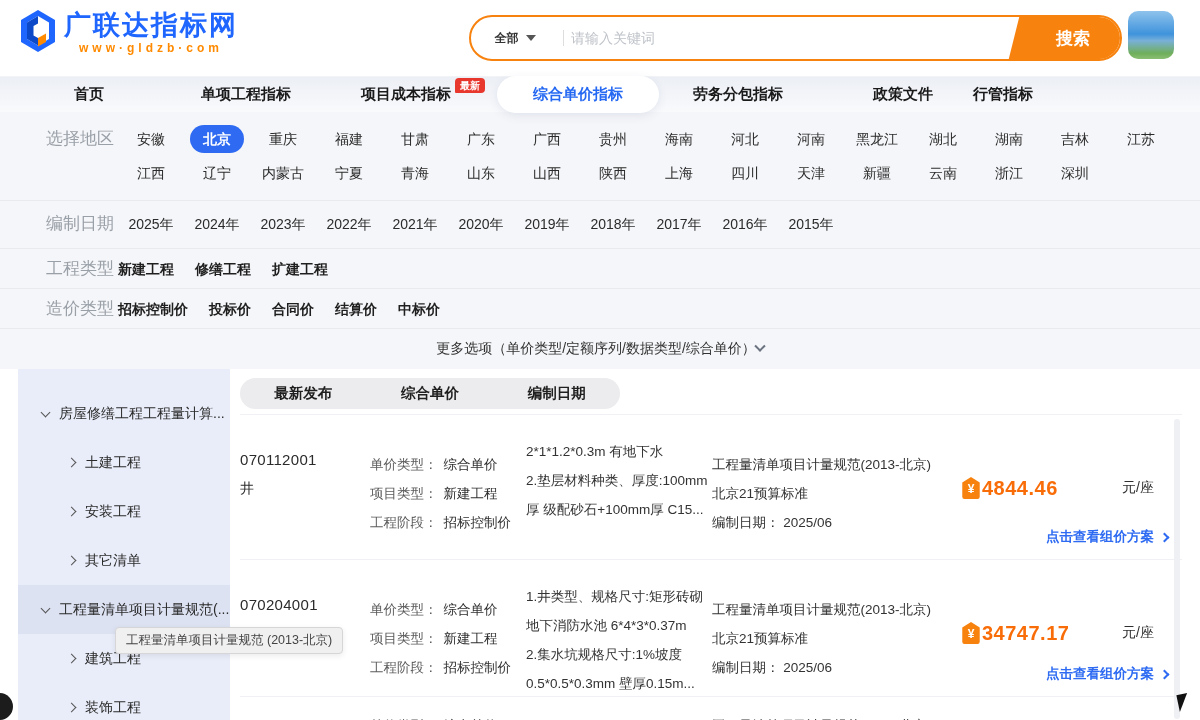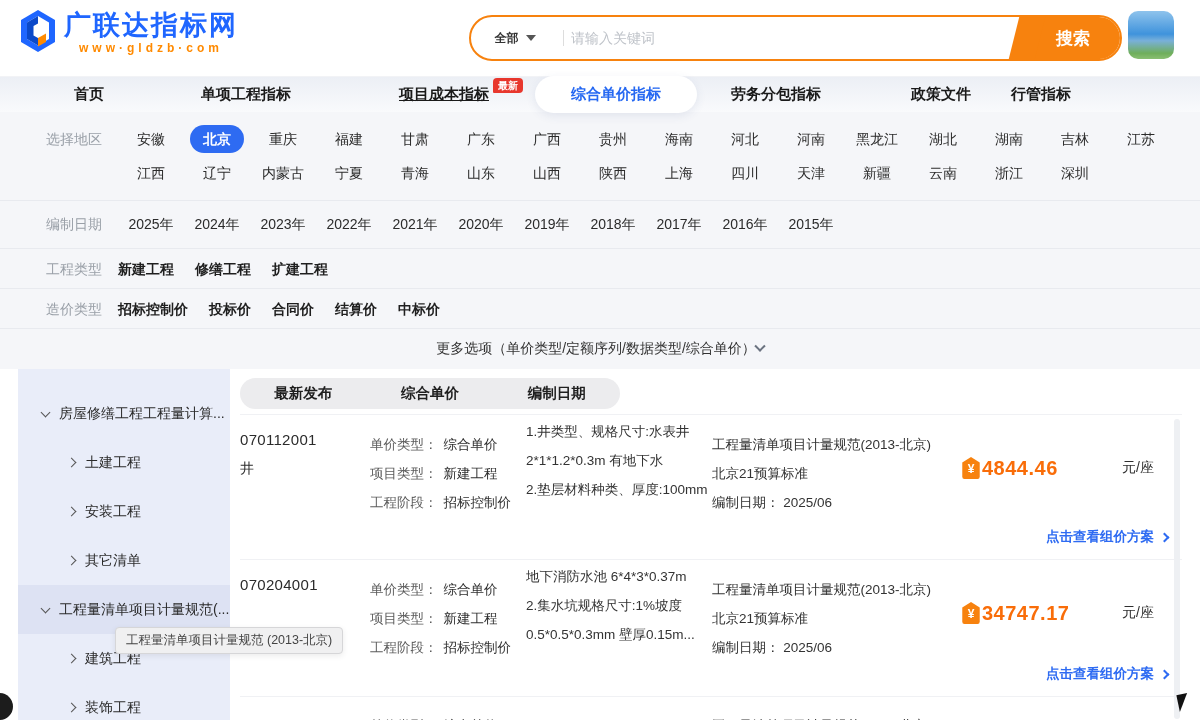--- a/index.html
+++ b/index.html
@@ -41,21 +41,21 @@
   .nav-item { position:relative; font-size:15px; font-weight:bold; color:#1a1a1a; cursor:pointer; white-space:nowrap; }
   .nav-item.active { background:#fff; color:#2568f2; border-radius:19px; padding:9px 36px;
     box-shadow:0 3px 10px rgba(60,80,140,.10); }
   .nav-badge { position:absolute; top:-7px; right:-34px; background:#e8372d; color:#fff; font-size:10px;
     font-weight:bold; padding:2px 5px; border-radius:4px 4px 4px 1px; line-height:11px; }
 
   
   .filters { background:#f5f6f9; }
   .frow { display:flex; align-items:flex-start; padding-left:46px; }
   .frow-border { border-top:1px solid #e8eaef; }
-  .flabel { width:72px; flex:none; font-size:14px; color:#9aa0a8; line-height:20px; }
+  .flabel { width:72px; flex:none; font-size:17px; color:#9aa0a8; line-height:20px; }
   .fitems { display:flex; flex-wrap:wrap; align-items:center; }
   .fcell { width:66px; text-align:center; font-size:14px; color:#2b2b2b; cursor:pointer; line-height:20px; }
   .fcell .pill { display:inline-block; background:#2e6bf2; color:#fff; border-radius:14px;
     padding:4px 13px; margin:-4px 0; font-weight:bold; }
   .ftag { font-size:14px; font-weight:bold; color:#1f1f1f; margin-right:21px; cursor:pointer; line-height:20px; }
   .more-row { display:flex; align-items:center; justify-content:center; height:41px; cursor:pointer; }
   .more-row span { font-size:14px; color:#333; }
   .chev { display:inline-block; width:8px; height:8px; border-right:2px solid #6b7380;
     border-bottom:2px solid #6b7380; }
   .chev.down { transform:rotate(45deg) translate(-2px,-2px); }
@@ -73,21 +73,21 @@
   .tooltip { position:absolute; left:115px; top:258px; background:#f0f0f1; border:1px solid #d6d6d8;
     border-radius:4px; padding:4px 10px; font-size:12.5px; color:#444; white-space:nowrap;
     box-shadow:0 2px 6px rgba(0,0,0,.08); z-index:5; }
 
   .main { position:absolute; left:240px; top:0; width:942px; height:364px; }
   .tabs { margin-top:9px; width:380px; height:31px; background:#ececee; border-radius:16px;
     display:flex; align-items:center; }
   .tab { flex:1; text-align:center; font-size:14.5px; font-weight:bold; color:#1f1f1f; cursor:pointer; }
 
   .rows { position:relative; }
-  .lrow { position:relative; display:flex; border-top:1px solid #f0f1f4; height:145px; cursor:pointer; }
+  .lrow { position:relative; display:flex; border-top:1px solid #f0f1f4; height:145px; padding-top:20px; cursor:pointer; }
   .lrow:first-child { margin-top:5px; }
   .col-code { width:130px; flex:none; padding-top:16px; }
   .code { font-size:15px; color:#2b2b2b; letter-spacing:.3px; }
   .cname { font-size:14px; color:#2b2b2b; margin-top:12px; }
   .col-attrs { width:156px; flex:none; padding-top:15px; }
   .attr-line { display:flex; font-size:13.5px; line-height:29px; white-space:nowrap; }
   .attr-label { color:#5c5c5c; margin-right:6px; }
   .attr-value { color:#2f2f2f; }
   .col-desc { width:186px; flex:none; padding-top:2px; }
   .desc-line { font-size:13.5px; color:#333; line-height:29px; white-space:nowrap; }
@@ -137,21 +137,21 @@
       <div class="search-btn">
         <span>搜索</span>
       </div>
     </div>
     <div class="avatar"></div>
   </div>
 
   <div class="navbar">
     <div class="nav-item" style="margin-left:74px;">首页</div>
     <div class="nav-item" style="margin-left:97px;">单项工程指标</div>
-    <div class="nav-item" style="margin-left:108px;text-decoration:underline;">
+    <div class="nav-item" style="margin-left:70px;">
       <span>项目成本指标</span>
       <span class="nav-badge">最新</span>
     </div>
     <div class="nav-item active" style="margin-left:46px;">综合单价指标</div>
     <div class="nav-item" style="margin-left:34px;">劳务分包指标</div>
     <div class="nav-item" style="margin-left:90px;">政策文件</div>
     <div class="nav-item" style="margin-left:40px;">行管指标</div>
   </div>
 
   <div class="filters">
@@ -299,23 +299,23 @@
             <div class="attr-line">
                 <span class="attr-label">项目类型：</span>
                 <span class="attr-value">新建工程</span>
               </div>
             <div class="attr-line">
                 <span class="attr-label">工程阶段：</span>
                 <span class="attr-value">招标控制价</span>
               </div>
           </div>
           <div class="col-desc">
-            <div class="desc-line">1.井类型、规格尺寸:水表井</div>
             <div class="desc-line">2*1*1.2*0.3m 有地下水</div>
             <div class="desc-line">2.垫层材料种类、厚度:100mm</div>
+            <div class="desc-line">厚 级配砂石+100mm厚 C15...</div>
           </div>
           <div class="col-std">
             <div class="std-line">工程量清单项目计量规范(2013-北京)</div>
             <div class="std-line">北京21预算标准</div>
             <div class="std-line">编制日期： 2025/06</div>
           </div>
           <div class="col-price">
             <svg class="price-icon" viewBox="0 0 20 22">
               <path d="M10 1 L18 6 V19 a2 2 0 0 1 -2 2 H4 a2 2 0 0 1 -2 -2 V6 Z" fill="#f7820e"></path>
               <text x="10" y="15.5" text-anchor="middle" font-size="11" font-weight="bold" fill="#fff">¥</text>
@@ -341,20 +341,21 @@
             <div class="attr-line">
                 <span class="attr-label">项目类型：</span>
                 <span class="attr-value">新建工程</span>
               </div>
             <div class="attr-line">
                 <span class="attr-label">工程阶段：</span>
                 <span class="attr-value">招标控制价</span>
               </div>
           </div>
           <div class="col-desc">
+            <div class="desc-line">1.井类型、规格尺寸:矩形砖砌</div>
             <div class="desc-line">地下消防水池 6*4*3*0.37m</div>
             <div class="desc-line">2.集水坑规格尺寸:1%坡度</div>
             <div class="desc-line">0.5*0.5*0.3mm 壁厚0.15m...</div>
           </div>
           <div class="col-std">
             <div class="std-line">工程量清单项目计量规范(2013-北京)</div>
             <div class="std-line">北京21预算标准</div>
             <div class="std-line">编制日期： 2025/06</div>
           </div>
           <div class="col-price">

